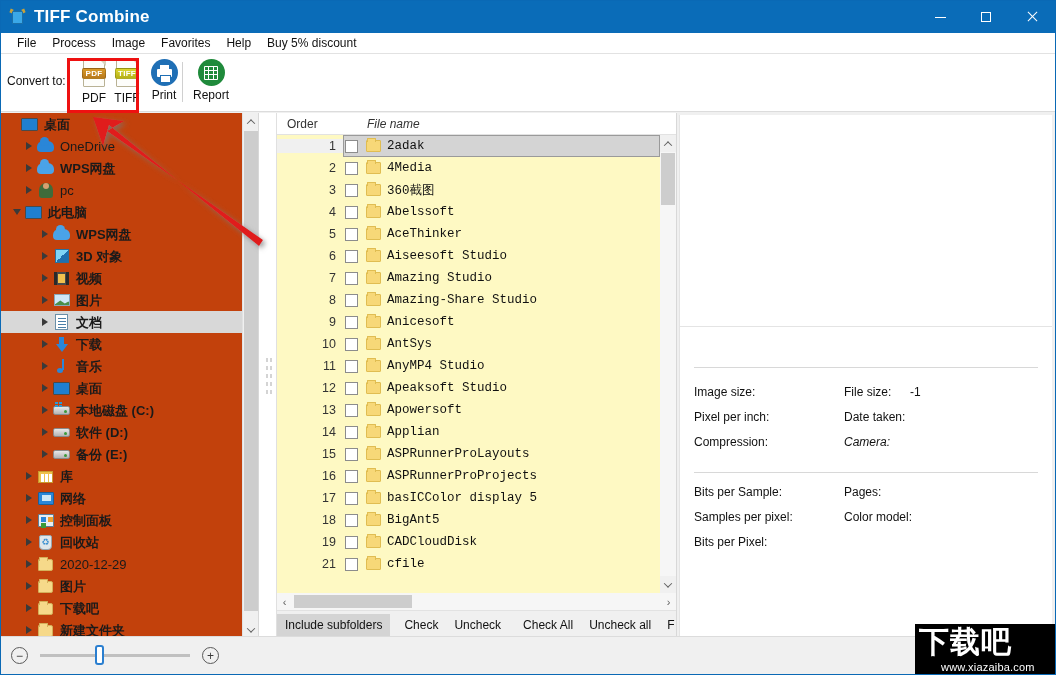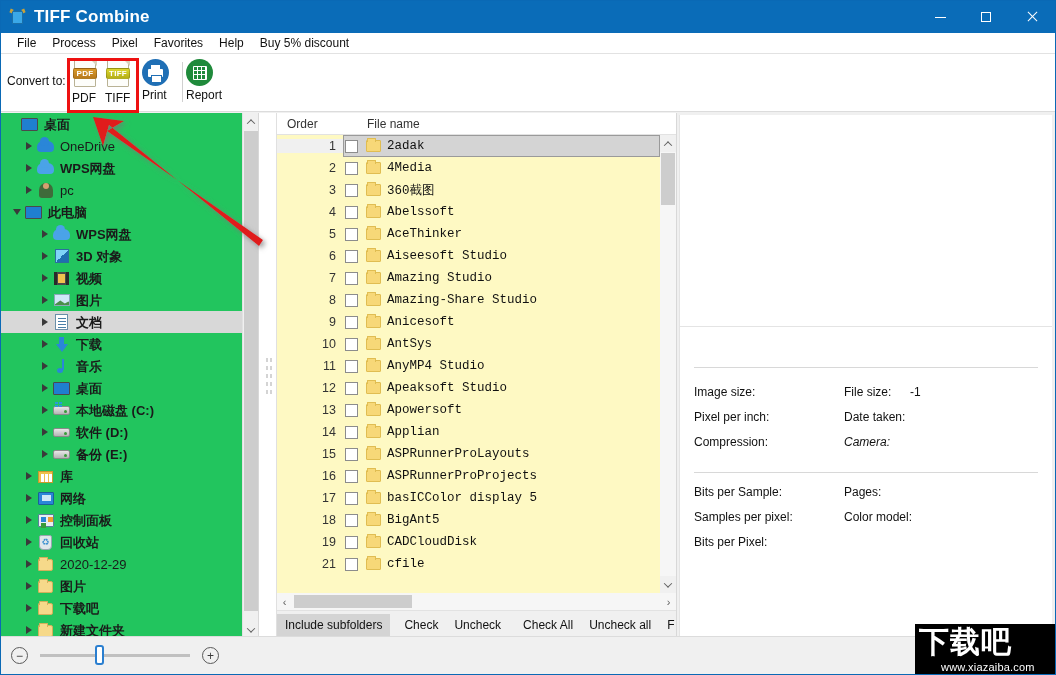--- a/index.html
+++ b/index.html
@@ -88,21 +88,21 @@
     border-bottom: 1px solid #dcdcdc;
   }
   #convert-label {
     position: absolute; left: 6px; top: 20px;
     font-size: 12px; color: #111;
   }
   .tbtn {
     position: absolute; top: 2px;
     width: 44px; height: 52px;
     display: flex; flex-direction: column;
-    justify-content: flex-start;
+    align-items: center; justify-content: flex-start;
     padding-top: 3px;
   }
   .tbtn .lbl { font-size: 12px; color: #111; margin-top: 2px; }
 
   
   .fileicon {
     width: 26px; height: 30px;
     position: relative;
   }
   .fileicon .page {
@@ -246,21 +246,21 @@
   #main {
     position: absolute; left: 0; top: 112px;
     width: 1054px; height: 525px;
     display: flex;
     background: #f0f0f0;
   }
 
   
   #tree-panel {
     width: 258px;
-    background: #22c55e;
+    background: #c2410c;
     position: relative;
     overflow: hidden;
     border-right: 1px solid #d8d8d8;
   }
   #tree-scroll {
     position: absolute; left: 0; top: 0; right: 16px; bottom: 0;
     overflow: hidden;
   }
   .tnode {
     height: 22px;
@@ -505,21 +505,21 @@
   #list-header {
     height: 22px;
     background: #fff;
     border-bottom: 1px solid #e2e2e2;
     display: flex; align-items: center;
     font-size: 12px; color: #333;
     flex: 0 0 22px;
   }
   #list-header .hcol { padding-left: 10px; }
   #list-header .hcol.order { width: 80px; }
-  #list-header .hcol.fname { flex: 1 1 auto; }
+  #list-header .hcol.fname { flex: 1 1 auto; font-style: italic; }
   #list-body {
     flex: 1 1 auto;
     position: relative;
     overflow: hidden;
   }
   #list-rows { position: absolute; left:0; top:0; right: 16px; bottom: 0; overflow: hidden; }
   .frow {
     height: 22px;
     display: flex; align-items: center;
     font-size: 12.5px; color: #111;
@@ -710,21 +710,21 @@
         </div>
       <div class="wc close">
           <div class="glyph-close"></div>
         </div>
     </div>
   </div>
 
   <div id="menubar">
     <div class="mi">File</div>
     <div class="mi">Process</div>
-    <div class="mi">Pixel</div>
+    <div class="mi">Image</div>
     <div class="mi">Favorites</div>
     <div class="mi">Help</div>
     <div class="mi">Buy 5% discount</div>
   </div>
 
   <div id="toolbar">
     <div id="convert-label">Convert to:</div>
 
     <div class="tbtn" style="left:71px;">
       <div class="fileicon">

